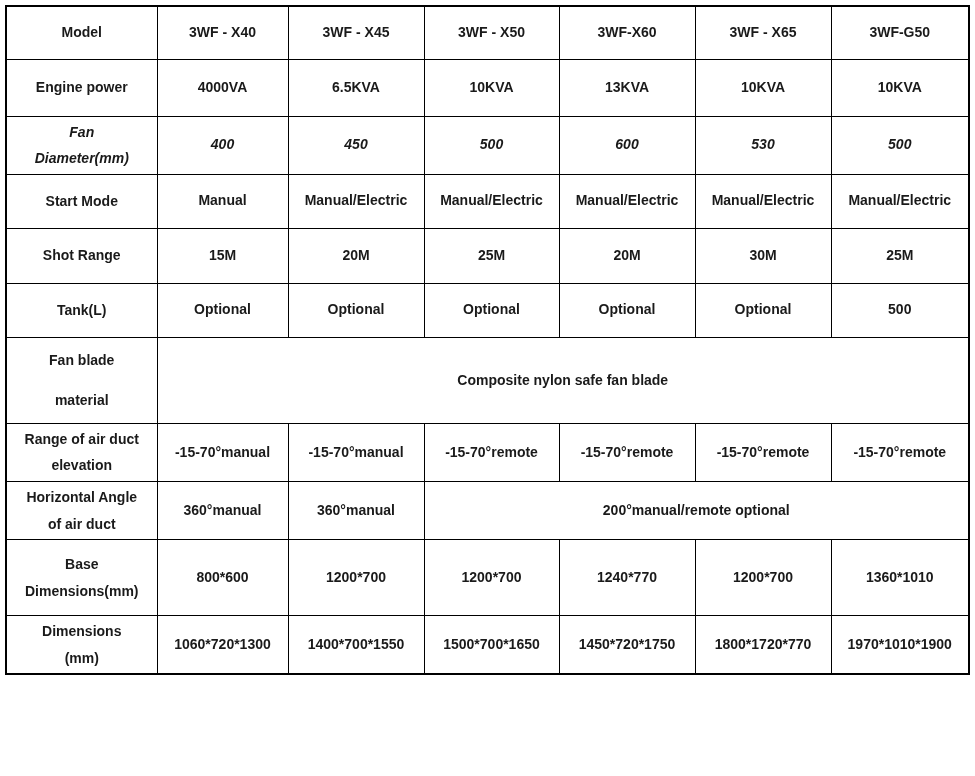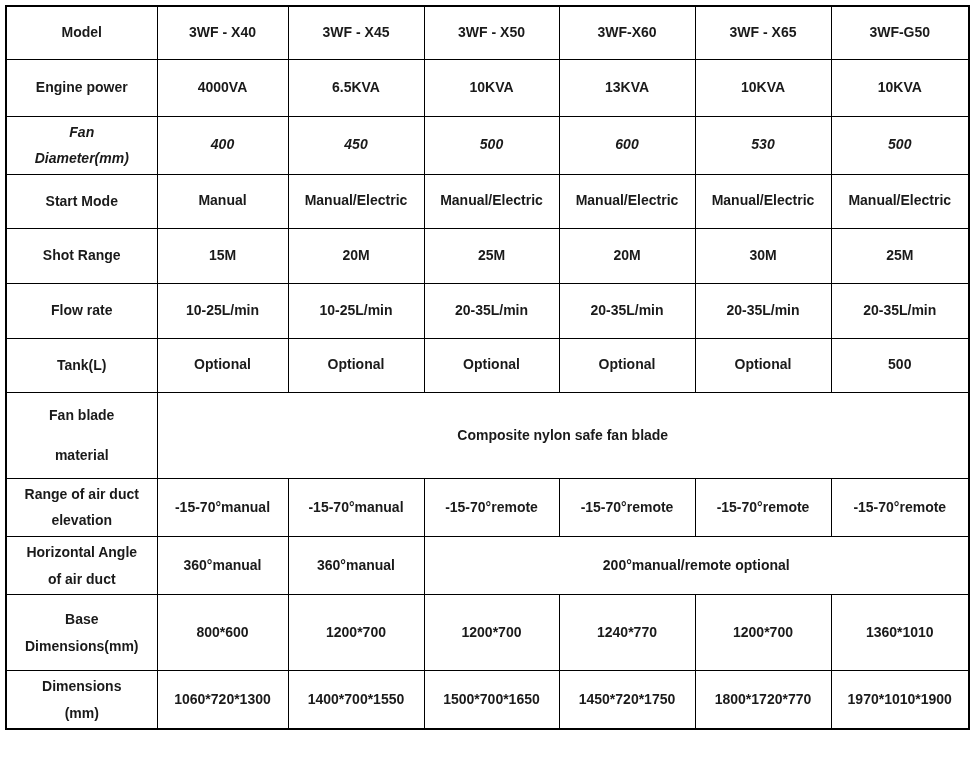--- a/index.html
+++ b/index.html
@@ -110,29 +110,20 @@
       </tr>
       <tr class="r6">
         <th>Shot Range</th>
         <td>15M</td>
         <td>20M</td>
         <td>25M</td>
         <td>20M</td>
         <td>30M</td>
         <td>25M</td>
       </tr>
-      <tr class="r7">
-        <th>Flow rate</th>
-        <td>10-25L/min</td>
-        <td>10-25L/min</td>
-        <td>20-35L/min</td>
-        <td>20-35L/min</td>
-        <td>20-35L/min</td>
-        <td>20-35L/min</td>
-      </tr>
       <tr class="r8">
         <th>Tank(L)</th>
         <td>Optional</td>
         <td>Optional</td>
         <td>Optional</td>
         <td>Optional</td>
         <td>Optional</td>
         <td>500</td>
       </tr>
       <tr class="r9">

